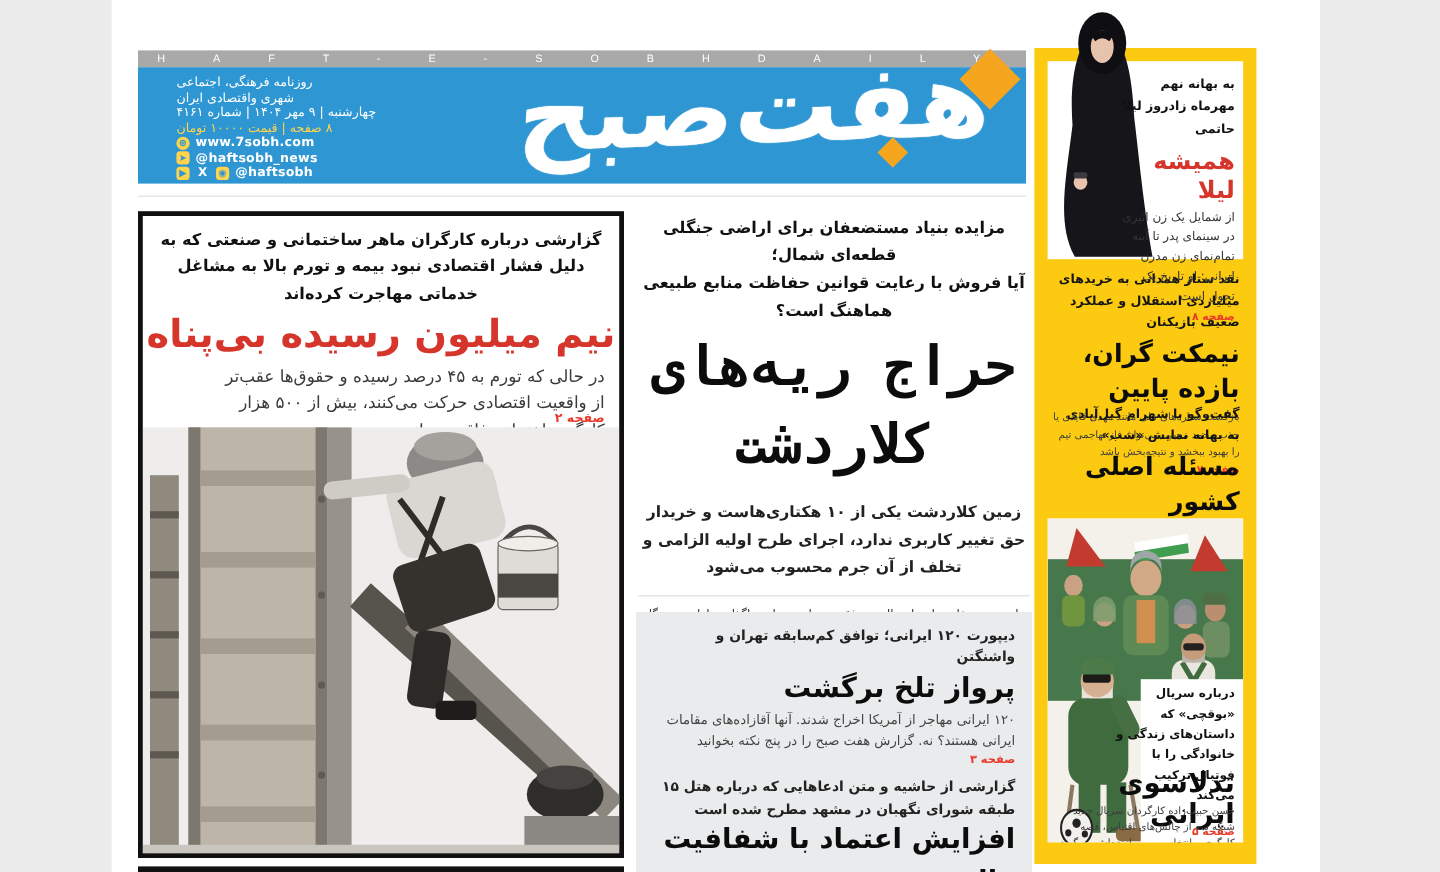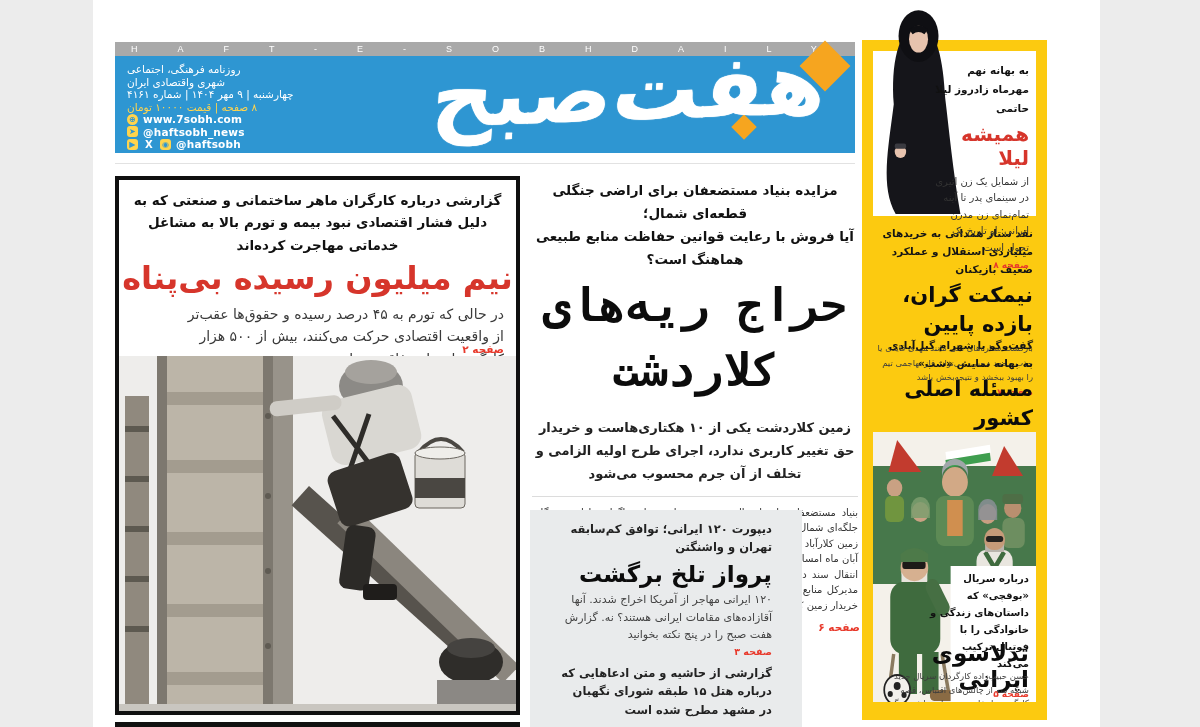--- a/index.html
+++ b/index.html
@@ -8,21 +8,21 @@
   .canvas { position:relative; width:1200px; height:727px; background:#ececec; }
   .page { position:absolute; left:93px; top:0; width:1007px; height:727px; background:#ffffff; }
 
   
   .masthead { position:absolute; left:22px; top:42px; width:740px; height:111px; }
   .strip { position:absolute; left:0; top:0; width:740px; height:14px; background:#a9a9a9;
            color:#fff; font-size:9px; line-height:14px; letter-spacing:40px;
            padding-left:16px; overflow:hidden; white-space:nowrap;
            font-family:"Liberation Sans", sans-serif; }
   .banner { position:absolute; left:0; top:14px; width:740px; height:97px; background:#2e96d2; }
-  .mast-info { position:absolute; left:12px; top:7px; width:250px; color:#fff;
+  .mast-info { position:absolute; left:32px; top:7px; width:250px; color:#fff;
                direction:rtl; text-align:right; }
   .mast-info div { font-size:10.5px; line-height:12.5px; white-space:nowrap; text-align:left; direction:rtl; }
   .mast-info .price { color:#ffd44d; }
   .mast-links { direction:ltr !important; text-align:left !important; display:flex; align-items:center; gap:5px;
                 font-size:11.5px; font-weight:bold; letter-spacing:.2px; }
   .mi { display:inline-block; width:11px; height:11px; border-radius:3px; background:#ffd44d;
         color:#2e96d2; font-size:8px; line-height:11px; text-align:center; font-weight:bold; }
   .mi.round { border-radius:50%; }
   .mi.xx { background:transparent; color:#fff; font-size:10px; width:12px; }
   .logo { position:absolute; right:6px; top:-26px; width:440px; height:130px; color:#fff;
@@ -51,22 +51,22 @@
   
   .center { position:absolute; left:437px; top:176px; width:330px; direction:rtl; }
   .ck { font-size:13.5px; font-weight:bold; color:#111; text-align:center; line-height:1.7; margin-top:3px; }
   .chl { text-align:center; font-size:46px; font-weight:bold; color:#0c0c0c; line-height:1.42; margin-top:6px;font-family:Liberation Mono, monospace; }
   .csub { margin-top:10px; font-size:13px; font-weight:bold; color:#222; text-align:center; line-height:1.75; }
   .crule { margin:10px 2px 8px; height:1px; background:#dcdcdc; }
   .cbody { font-size:10px; color:#333; text-align:justify; line-height:1.55; padding:0 2px; }
   .cpage { margin-top:8px; font-size:10.5px; font-weight:bold; color:#e8392b; }
 
   
-  .gray-panel { position:absolute; left:437px; top:510px; width:272px; height:217px;
-                background:#e9ebec; direction:rtl; padding:10px 30px 0; }
+  .gray-panel { position:absolute; left:437px; top:510px; width:330px; height:217px;
+                background:#e9ebec; direction:rtl; padding:10px 14px 0; }
   .gi { margin-bottom:7px; }
   .gik { font-size:11.5px; font-weight:bold; color:#222; line-height:1.6; }
   .gih { font-size:23px; font-weight:bold; color:#0c0c0c; line-height:1.5; }
   .gis { font-size:11px; color:#444; line-height:1.6; }
   .gip { font-size:9.5px; font-weight:bold; color:#e8392b; margin-top:2px; }
 
   
   .rail { position:absolute; left:769px; top:40px; width:185px; height:680px;
           background:#fcca10; padding:11px; direction:rtl; }
   .card { background:#fff; position:relative; }

